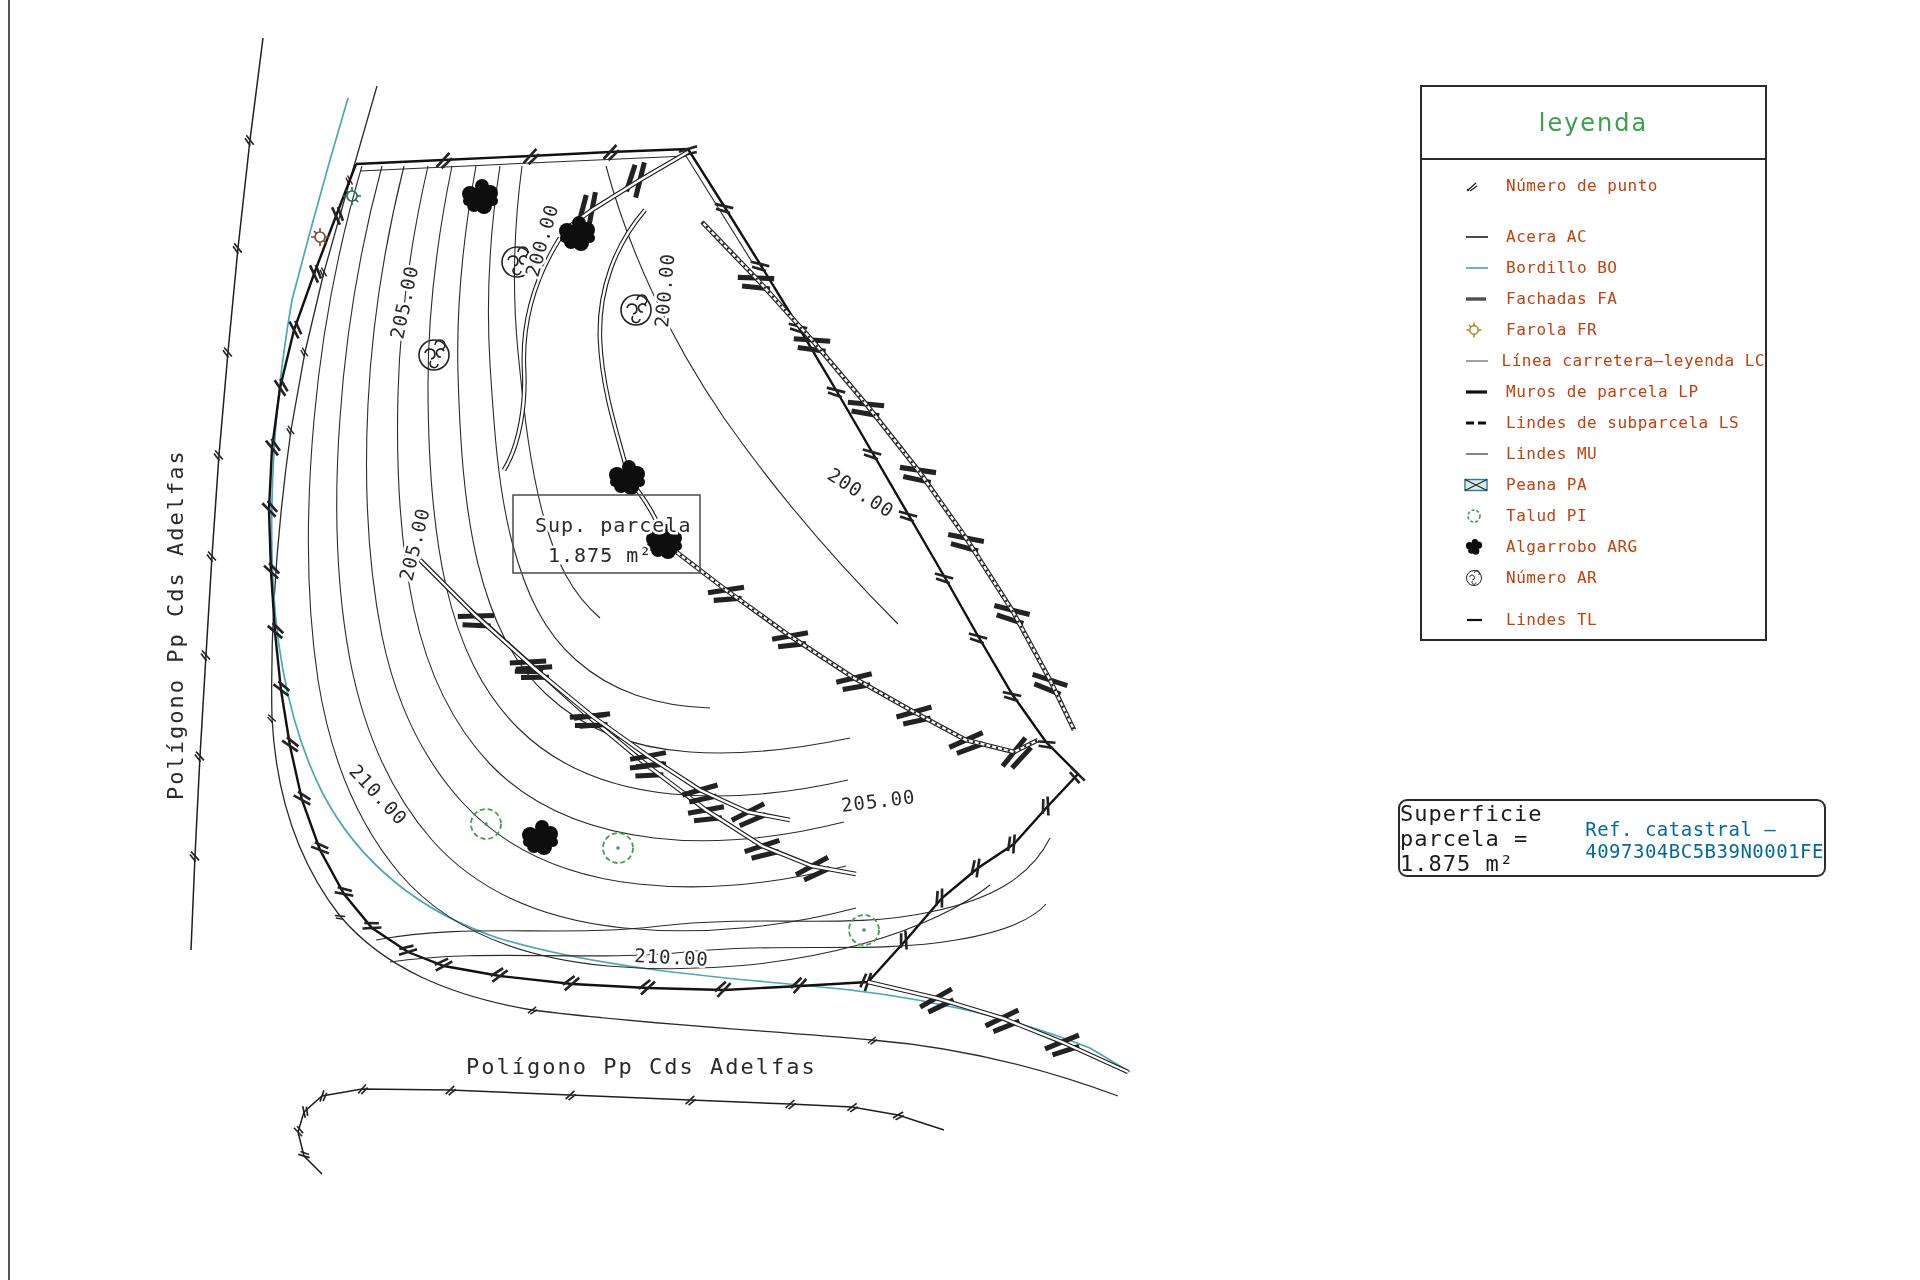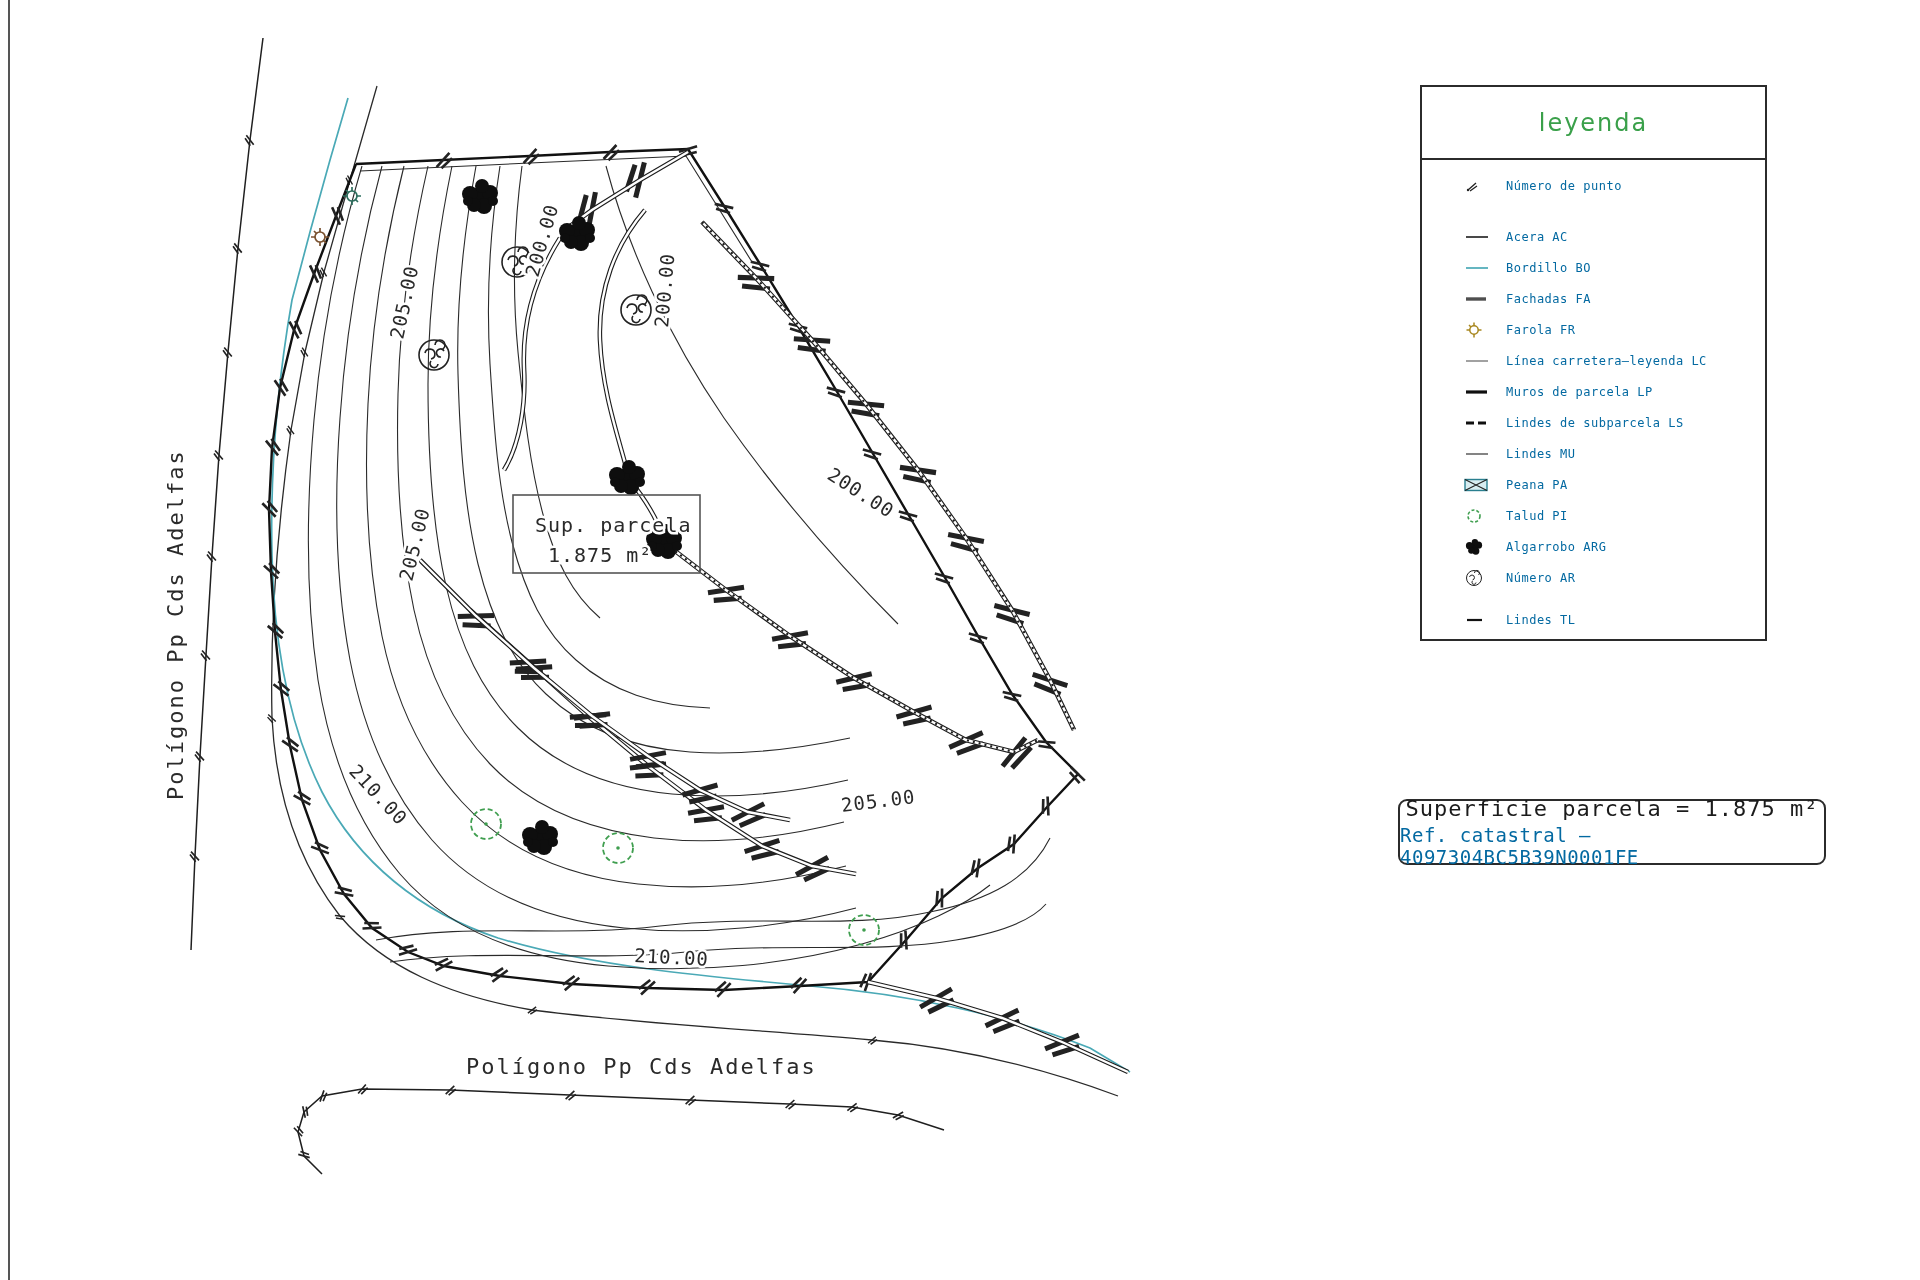--- a/index.html
+++ b/index.html
@@ -28,26 +28,26 @@
   #legend{position:absolute;left:1420px;top:85px;width:347px;height:556px;
           border:2px solid #2b2b2b;background:#fff;box-sizing:border-box;}
   .lg-title{height:71px;border-bottom:2px solid #2b2b2b;display:flex;align-items:center;
             justify-content:center;color:#3aa04a;font-size:24px;letter-spacing:2px;
             font-family:"DejaVu Sans",sans-serif;}
   .lg-items{padding:10px 0 0 40px;}
   .lg-row{display:flex;align-items:center;height:31px;}
   .lg-row.gap{margin-top:20px;}
   .lg-row.gap2{margin-top:11px;}
   .lg-ic{width:44px;display:flex;align-items:center;}
-  .lg-lab{font-size:12px;color:#0369a1;letter-spacing:0.5px;white-space:nowrap;}
+  .lg-lab{font-size:16px;color:#c2410c;letter-spacing:0.5px;white-space:nowrap;}
 
   
-  #infobox{position:absolute;left:1398px;top:799px;width:428px;height:66px;
+  #infobox{position:absolute;left:1398px;top:799px;width:428px;height:78px;
            border:2px solid #2b2b2b;border-radius:9px;background:#fff;box-sizing:border-box;
-           display:flex;flex-direction:column;align-items:center;justify-content:center;}
+           display:flex;flex-direction:row;align-items:center;justify-content:center;}
   .ib1{font-size:22px;letter-spacing:1px;color:#1b1b1b;}
   .ib2{font-size:19px;letter-spacing:0.5px;color:#0369a1;margin-top:3px;}
 </style>
 </head>
 <body>
 
 <div id="page">
 
 <svg id="map-svg" viewBox="0 0 1920 1280">
   <defs>

